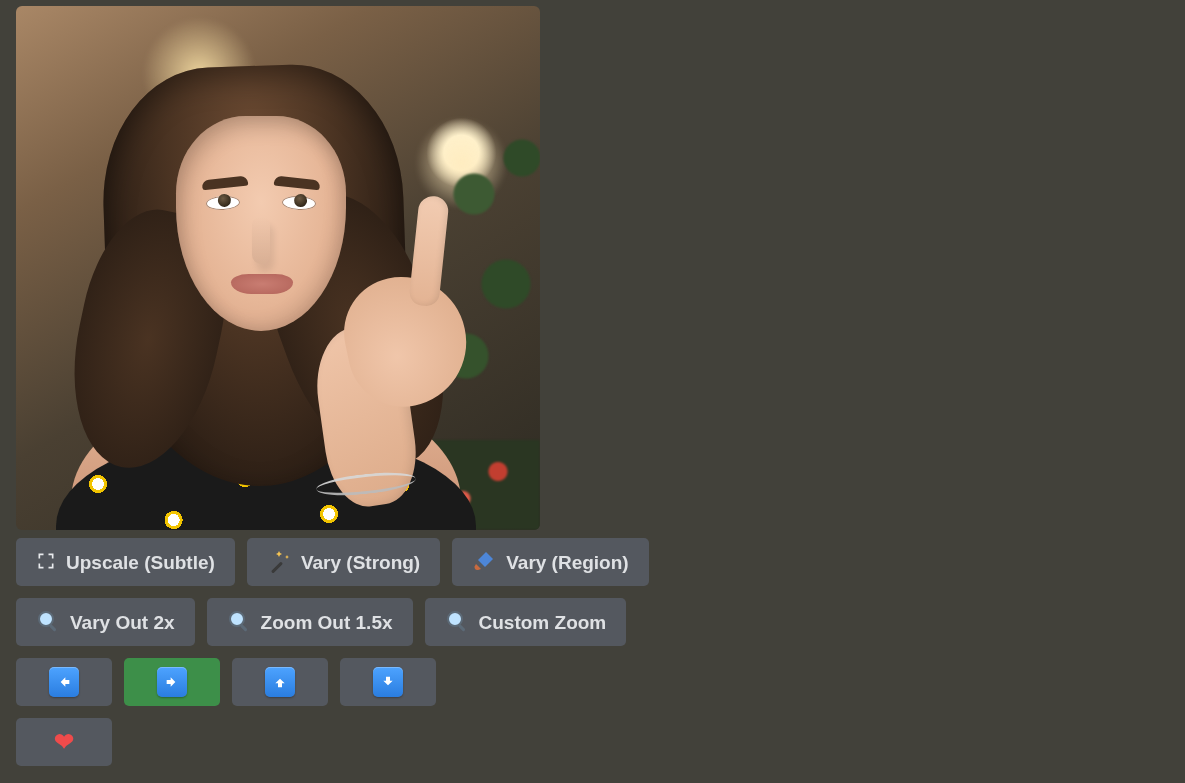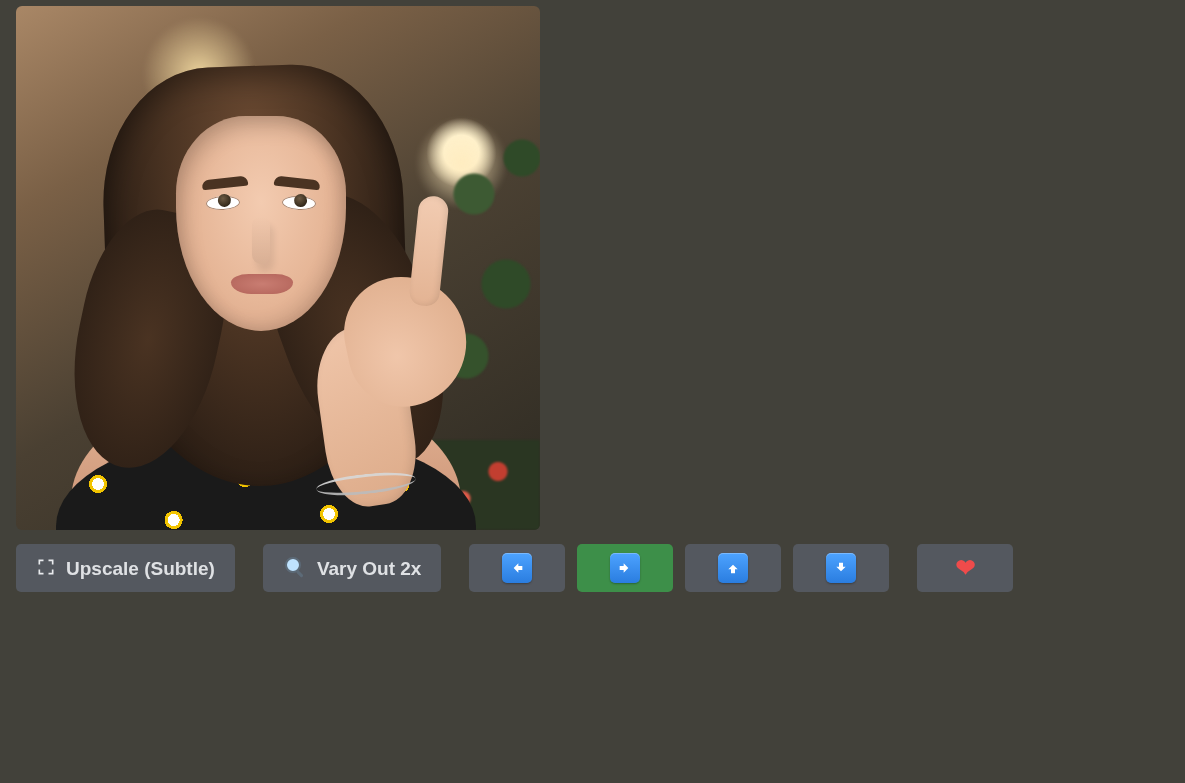--- a/index.html
+++ b/index.html
@@ -158,21 +158,21 @@
     position:absolute; bottom:0; right:0; width:140px; height:90px;
     background:
       radial-gradient(circle at 20% 40%, #d14a3a 0 8px, transparent 9px),
       radial-gradient(circle at 45% 65%, #e05a49 0 7px, transparent 8px),
       radial-gradient(circle at 70% 35%, #c23e30 0 9px, transparent 10px),
       #2a3622;
     filter: blur(1px);
   }
 
   
-  .btn-rows { margin-top: 14px; display:flex; flex-direction:row; gap:28px; }
+  .btn-rows { margin-top: 8px; display:flex; flex-direction:column; gap:12px; }
   .btn-row { display:flex; flex-wrap:wrap; gap:12px; }
   .btn {
     background:#54585f;
     color:#dfe1e4;
     border:none;
     border-radius:5px;
     height:48px;
     padding: 0 20px;
     font-size:19px;
     font-weight:600;
@@ -228,31 +228,69 @@
 
     <div class="btn-row">
       <button class="btn">
         <span>
           <svg class="expand-svg" viewBox="0 0 24 24" fill="#e8eaed">
               <path d="M3 3h6v2H5v4H3V3zm12 0h6v6h-2V5h-4V3zM3 15h2v4h4v2H3v-6zm16 0h2v6h-6v-2h4v-4z"></path>
             </svg>
         </span>
         <span>Upscale (Subtle)</span>
       </button>
+      <button class="btn">
+        <span>
+          <svg class="sparkle-wand" viewBox="0 0 24 24">
+              <g fill="#f6c453">
+                <path d="M12 2l1 2 2 1-2 1-1 2-1-2-2-1 2-1 1-2zM20 6l.7 1.4L22 8l-1.3.6L20 10l-.7-1.4L18 8l1.3-.6L20 6z"></path>
+              </g>
+              <rect x="3" y="17" width="14" height="3" rx="1.5" transform="rotate(-45 10 18.5)" fill="#3a3a3a"></rect>
+            </svg>
+        </span>
+        <span>Vary (Strong)</span>
+      </button>
+      <button class="btn">
+        <span>
+          <svg class="paintbrush" viewBox="0 0 24 24">
+              <path d="M14 3l7 7-8 8-7-7 8-8z" fill="#4d86d8"></path>
+              <path d="M4 15l5 5-3 1c-2 .6-4-1.4-3.4-3.4L4 15z" fill="#c96a3f"></path>
+            </svg>
+        </span>
+        <span>Vary (Region)</span>
+      </button>
     </div>
 
     <div class="btn-row">
       <button class="btn">
         <span>
           <svg class="magnifier" viewBox="0 0 24 24">
               <circle cx="10" cy="10" r="7" fill="#bfe3ff" stroke="#5c6a77" stroke-width="2"></circle>
               <rect x="15" y="15" width="8" height="3" rx="1.5" transform="rotate(45 15 15)" fill="#5c6a77"></rect>
             </svg>
         </span>
         <span>Vary Out 2x</span>
+      </button>
+      <button class="btn">
+        <span>
+          <svg class="magnifier" viewBox="0 0 24 24">
+              <circle cx="10" cy="10" r="7" fill="#bfe3ff" stroke="#5c6a77" stroke-width="2"></circle>
+              <rect x="15" y="15" width="8" height="3" rx="1.5" transform="rotate(45 15 15)" fill="#5c6a77"></rect>
+            </svg>
+        </span>
+        <span>Zoom Out 1.5x</span>
+      </button>
+      <button class="btn">
+        <span>
+          <svg class="magnifier" viewBox="0 0 24 24">
+              <circle cx="10" cy="10" r="7" fill="#bfe3ff" stroke="#5c6a77" stroke-width="2"></circle>
+              <rect x="15" y="15" width="8" height="3" rx="1.5" transform="rotate(45 15 15)" fill="#5c6a77"></rect>
+            </svg>
+        </span>
+        <span>Custom Zoom</span>
       </button>
     </div>
 
     <div class="btn-row">
       <button class="btn btn-icon">
         <span class="arrow-box">
           <svg viewBox="0 0 24 24" fill="#fff">
               <path d="M14 5l-7 7 7 7v-4h6v-6h-6V5z"></path>
             </svg>
         </span>

